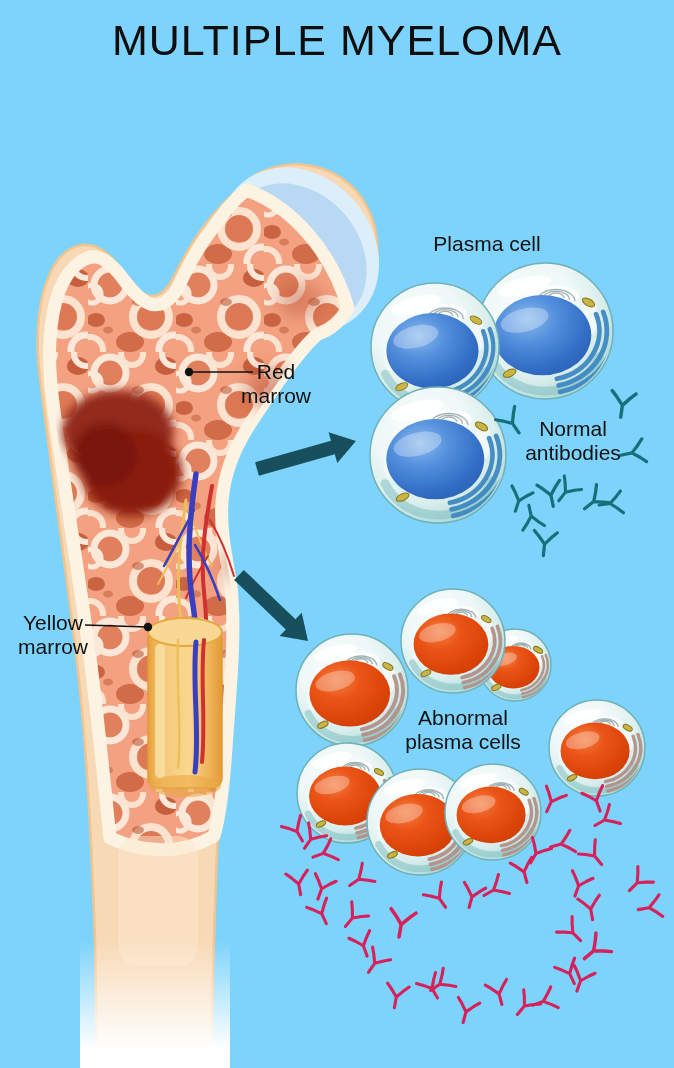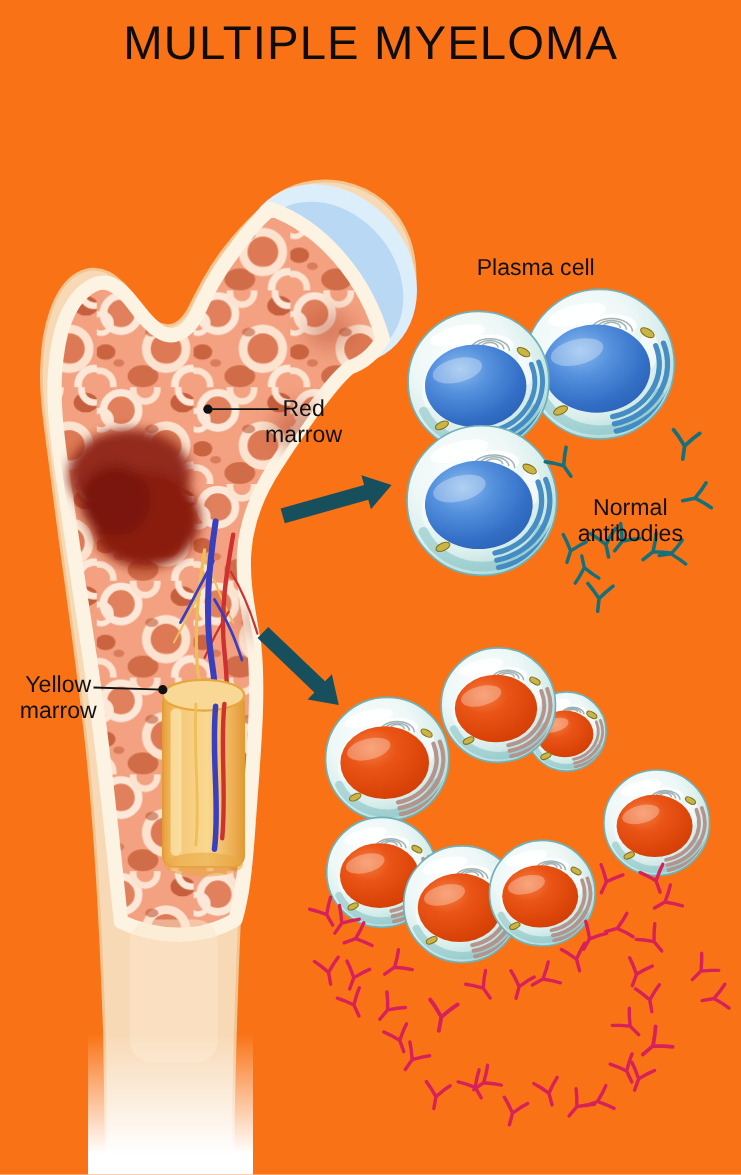--- a/index.html
+++ b/index.html
@@ -1,28 +1,28 @@
 <!DOCTYPE html>
 <html><head>
 <meta charset="utf-8">
 <style>
   html,body{margin:0;padding:0;background:#ffffff;}
   .stage{
-    position:relative;width:674px;height:1068px;background:#f97316;overflow:hidden;
+    position:relative;width:674px;height:1068px;background:#7dd3fc;overflow:hidden;
     font-family:"Liberation Sans","DejaVu Sans",sans-serif;
   }
   .title{
     position:absolute;top:16px;left:0;width:674px;text-align:center;
     font-size:43px;letter-spacing:1px;color:#0d0d0d;font-weight:400;
   }
   .lbl{
     position:absolute;text-align:center;color:#111;font-size:21px;line-height:1.14;
   }
   #lbl-plasma-cell{left:417px;top:232px;width:140px;}
-  #lbl-normal-antibodies{left:517px;top:417px;width:112px;margin-top:33px;}
+  #lbl-normal-antibodies{left:517px;top:417px;width:112px;}
   #lbl-red-marrow{left:231px;top:360px;width:90px;}
   #lbl-yellow-marrow{left:9px;top:611px;width:88px;}
   #lbl-abnormal-plasma-cells{left:388px;top:706px;width:150px;}
   #lbl-abnormal-antibodies{left:443px;top:926px;width:126px;}
   svg{position:absolute;left:0;top:0;}
 </style>
 </head>
 <body>
 
 <div class="stage">
@@ -436,13 +436,14 @@
           <circle cx="148" cy="627" r="4.2" fill="#111111"></circle>
         </g>
       </g>
   </svg>
 
   <div class="title">MULTIPLE MYELOMA</div>
   <div class="lbl" id="lbl-plasma-cell">Plasma cell</div>
   <div class="lbl" id="lbl-normal-antibodies">Normal antibodies</div>
   <div class="lbl" id="lbl-red-marrow">Red marrow</div>
   <div class="lbl" id="lbl-yellow-marrow">Yellow marrow</div>
+  <div class="lbl" id="lbl-abnormal-plasma-cells">Abnormal plasma cells</div>
 </div>
 
 </body></html>

